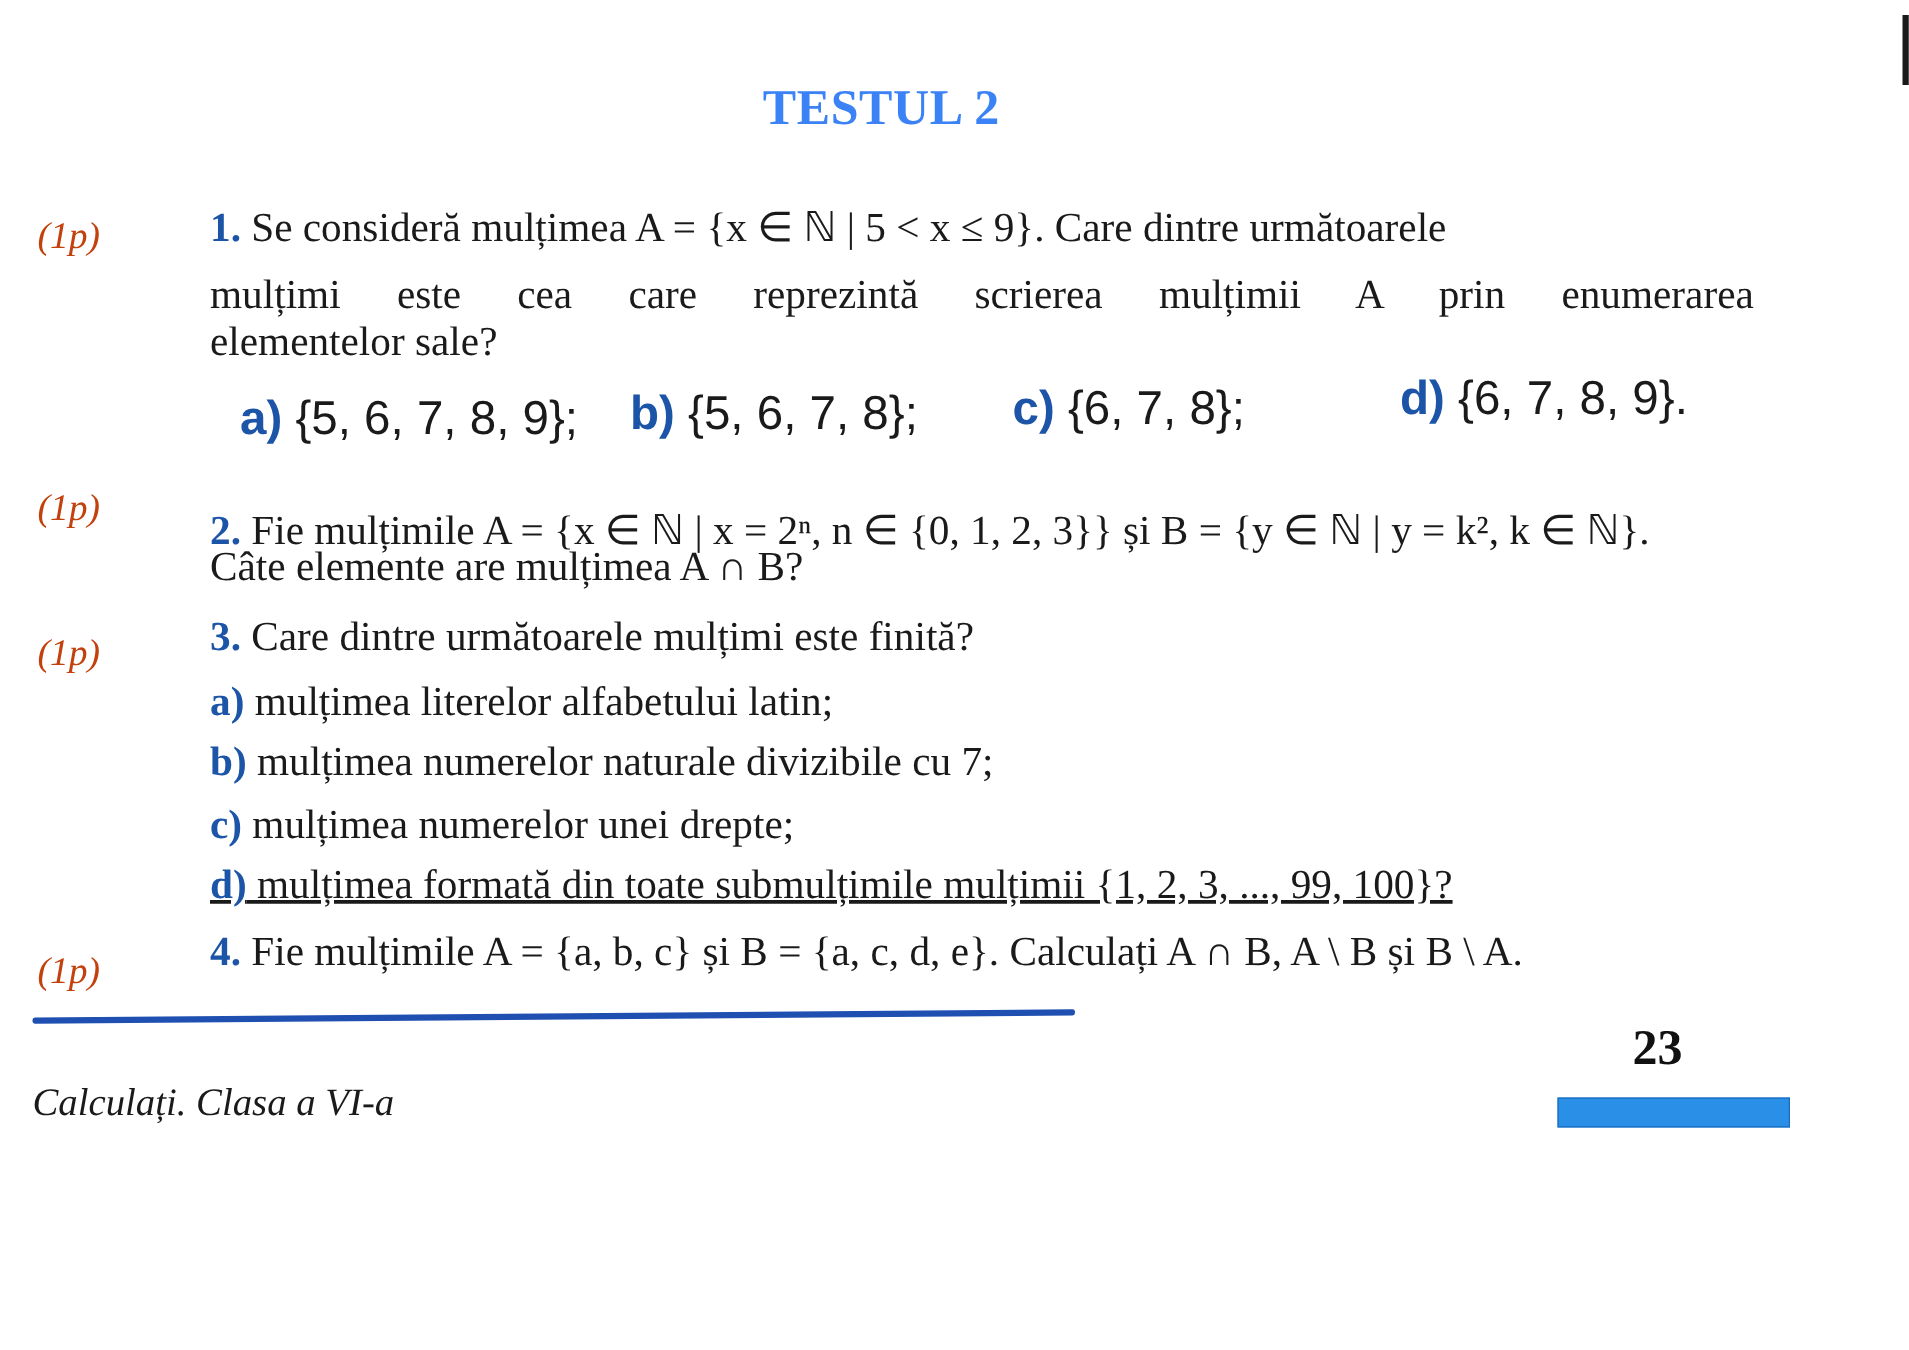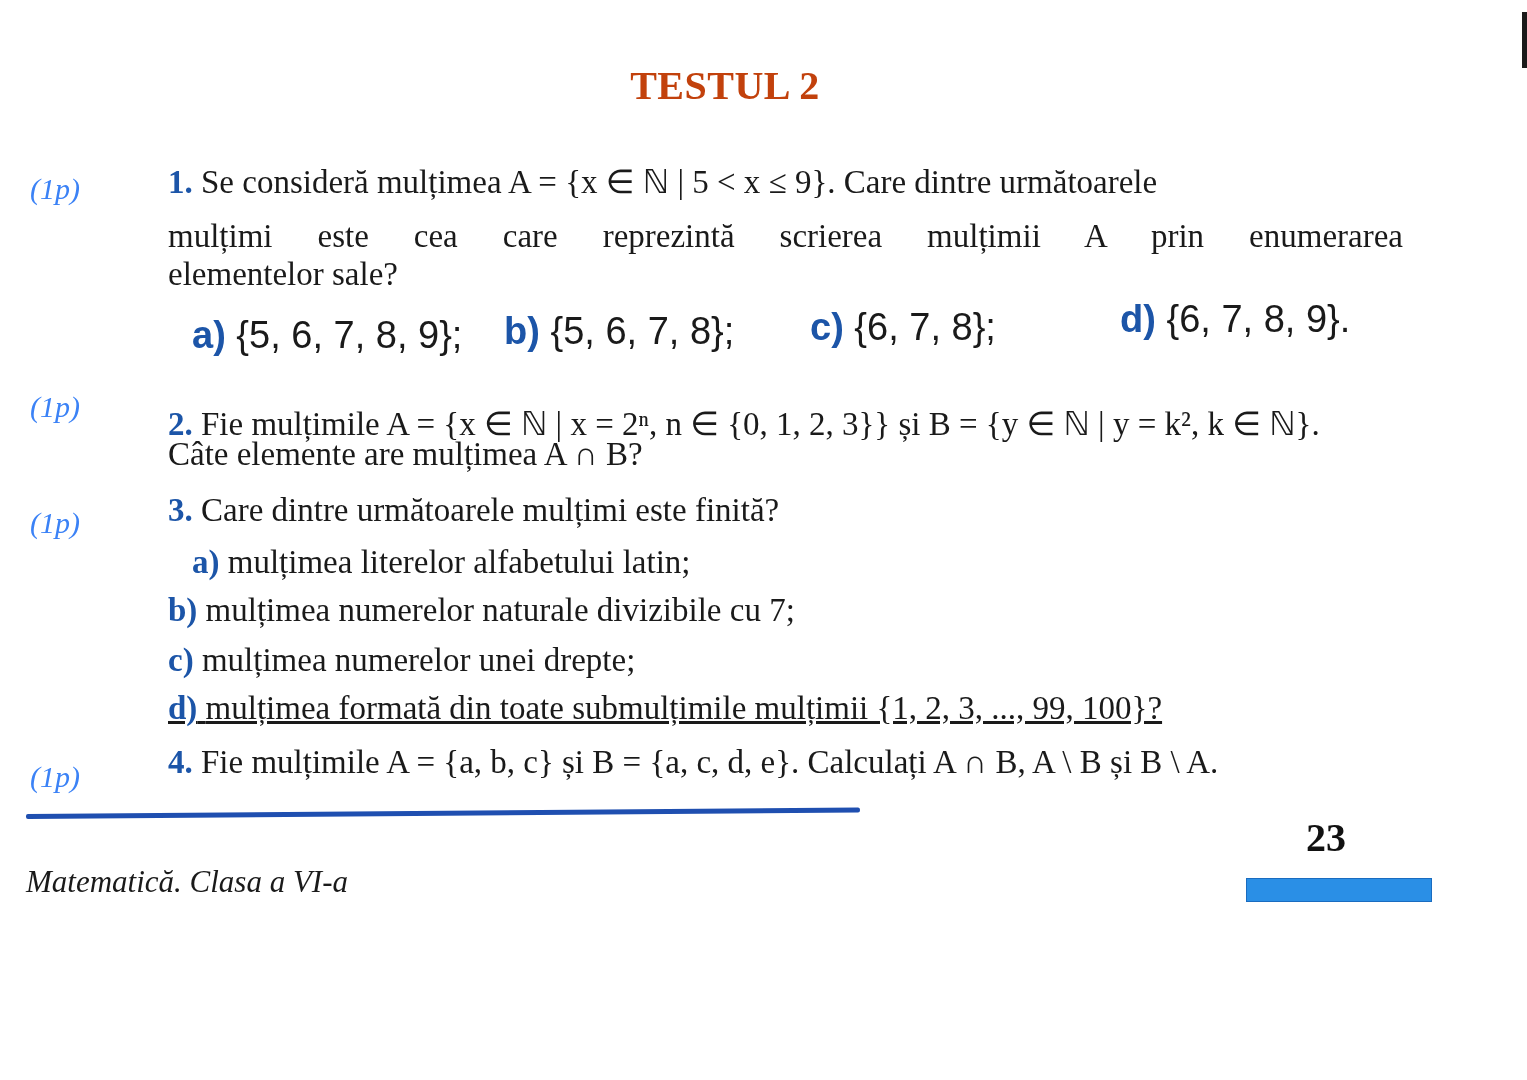--- a/index.html
+++ b/index.html
@@ -3,25 +3,25 @@
 <meta charset="utf-8">
 <style>
   html, body { margin: 0; padding: 0; }
   body {
     width: 1527px; height: 1080px; background: #ffffff; position: relative; overflow: hidden;
     font-family: "DejaVu Serif", "Liberation Serif", serif; color: #1a1a1a;
   }
   .edge-bar { position: absolute; left: 1522px; top: 12px; width: 5px; height: 56px; background: #1a1a1a; }
   .title {
     position: absolute; top: 62px; left: 0; width: 1410px; text-align: center;
-    font-family: "Liberation Serif", serif; font-weight: bold; font-size: 40px; color: #c2410c; letter-spacing: 0.5px; padding-left: 20px;
+    font-family: "Liberation Serif", serif; font-weight: bold; font-size: 40px; color: #3b82f6; letter-spacing: 0.5px;
   }
   .points {
     position: absolute; left: 30px; font-family: "Liberation Serif", serif; font-style: italic;
-    font-size: 30px; color: #3b82f6;
+    font-size: 30px; color: #c2410c;
   }
   .line {
     position: absolute; left: 168px; font-family: "Liberation Serif", serif; font-size: 33px; color: #1a1a1a;
     white-space: nowrap;
   }
   .line.justify { width: 1235px; text-align: justify; text-align-last: justify; }
   .num, .opt { color: #1c55a8; font-weight: bold; }
   .opt-item { position: absolute; font-family: Liberation Sans, sans-serif; font-size: 38px; white-space: nowrap; margin-left: 24px; }
   .footer-rule {
     position: absolute; left: 26px; top: 814px; width: 834px; height: 5px; background: #1f4fb0;
@@ -78,21 +78,21 @@
   </div>
   <div class="line" style="top:436px;">Câte elemente are mulțimea A ∩ B?</div>
 </div>
 
 <div>
   <div class="points" style="top:506px;">(1p)</div>
   <div class="line" style="top:492px;">
     <span class="num">3.</span>
     <span>Care dintre următoarele mulțimi este finită?</span>
   </div>
-  <div class="line" style="top:544px;margin-left:24px;">
+  <div class="line" style="top:544px;">
     <span class="opt">a)</span>
     <span>mulțimea literelor alfabetului latin;</span>
   </div>
   <div class="line" style="top:592px;">
     <span class="opt">b)</span>
     <span>mulțimea numerelor naturale divizibile cu 7;</span>
   </div>
   <div class="line" style="top:642px;">
     <span class="opt">c)</span>
     <span>mulțimea numerelor unei drepte;</span>
@@ -107,13 +107,13 @@
   <div class="points" style="top:760px;">(1p)</div>
   <div class="line" style="top:744px;">
     <span class="num">4.</span>
     <span>Fie mulțimile A = {a, b, c} și B = {a, c, d, e}. Calculați A ∩ B, A \ B și B \ A.</span>
   </div>
 </div>
 
 <div class="footer-rule"></div>
 <div class="page-num">23</div>
 <div class="page-bar"></div>
-<div class="footer-text">Matematică. Clasa a VI-a</div>
+<div class="footer-text">Calculați. Clasa a VI-a</div>
 
 </body></html>

